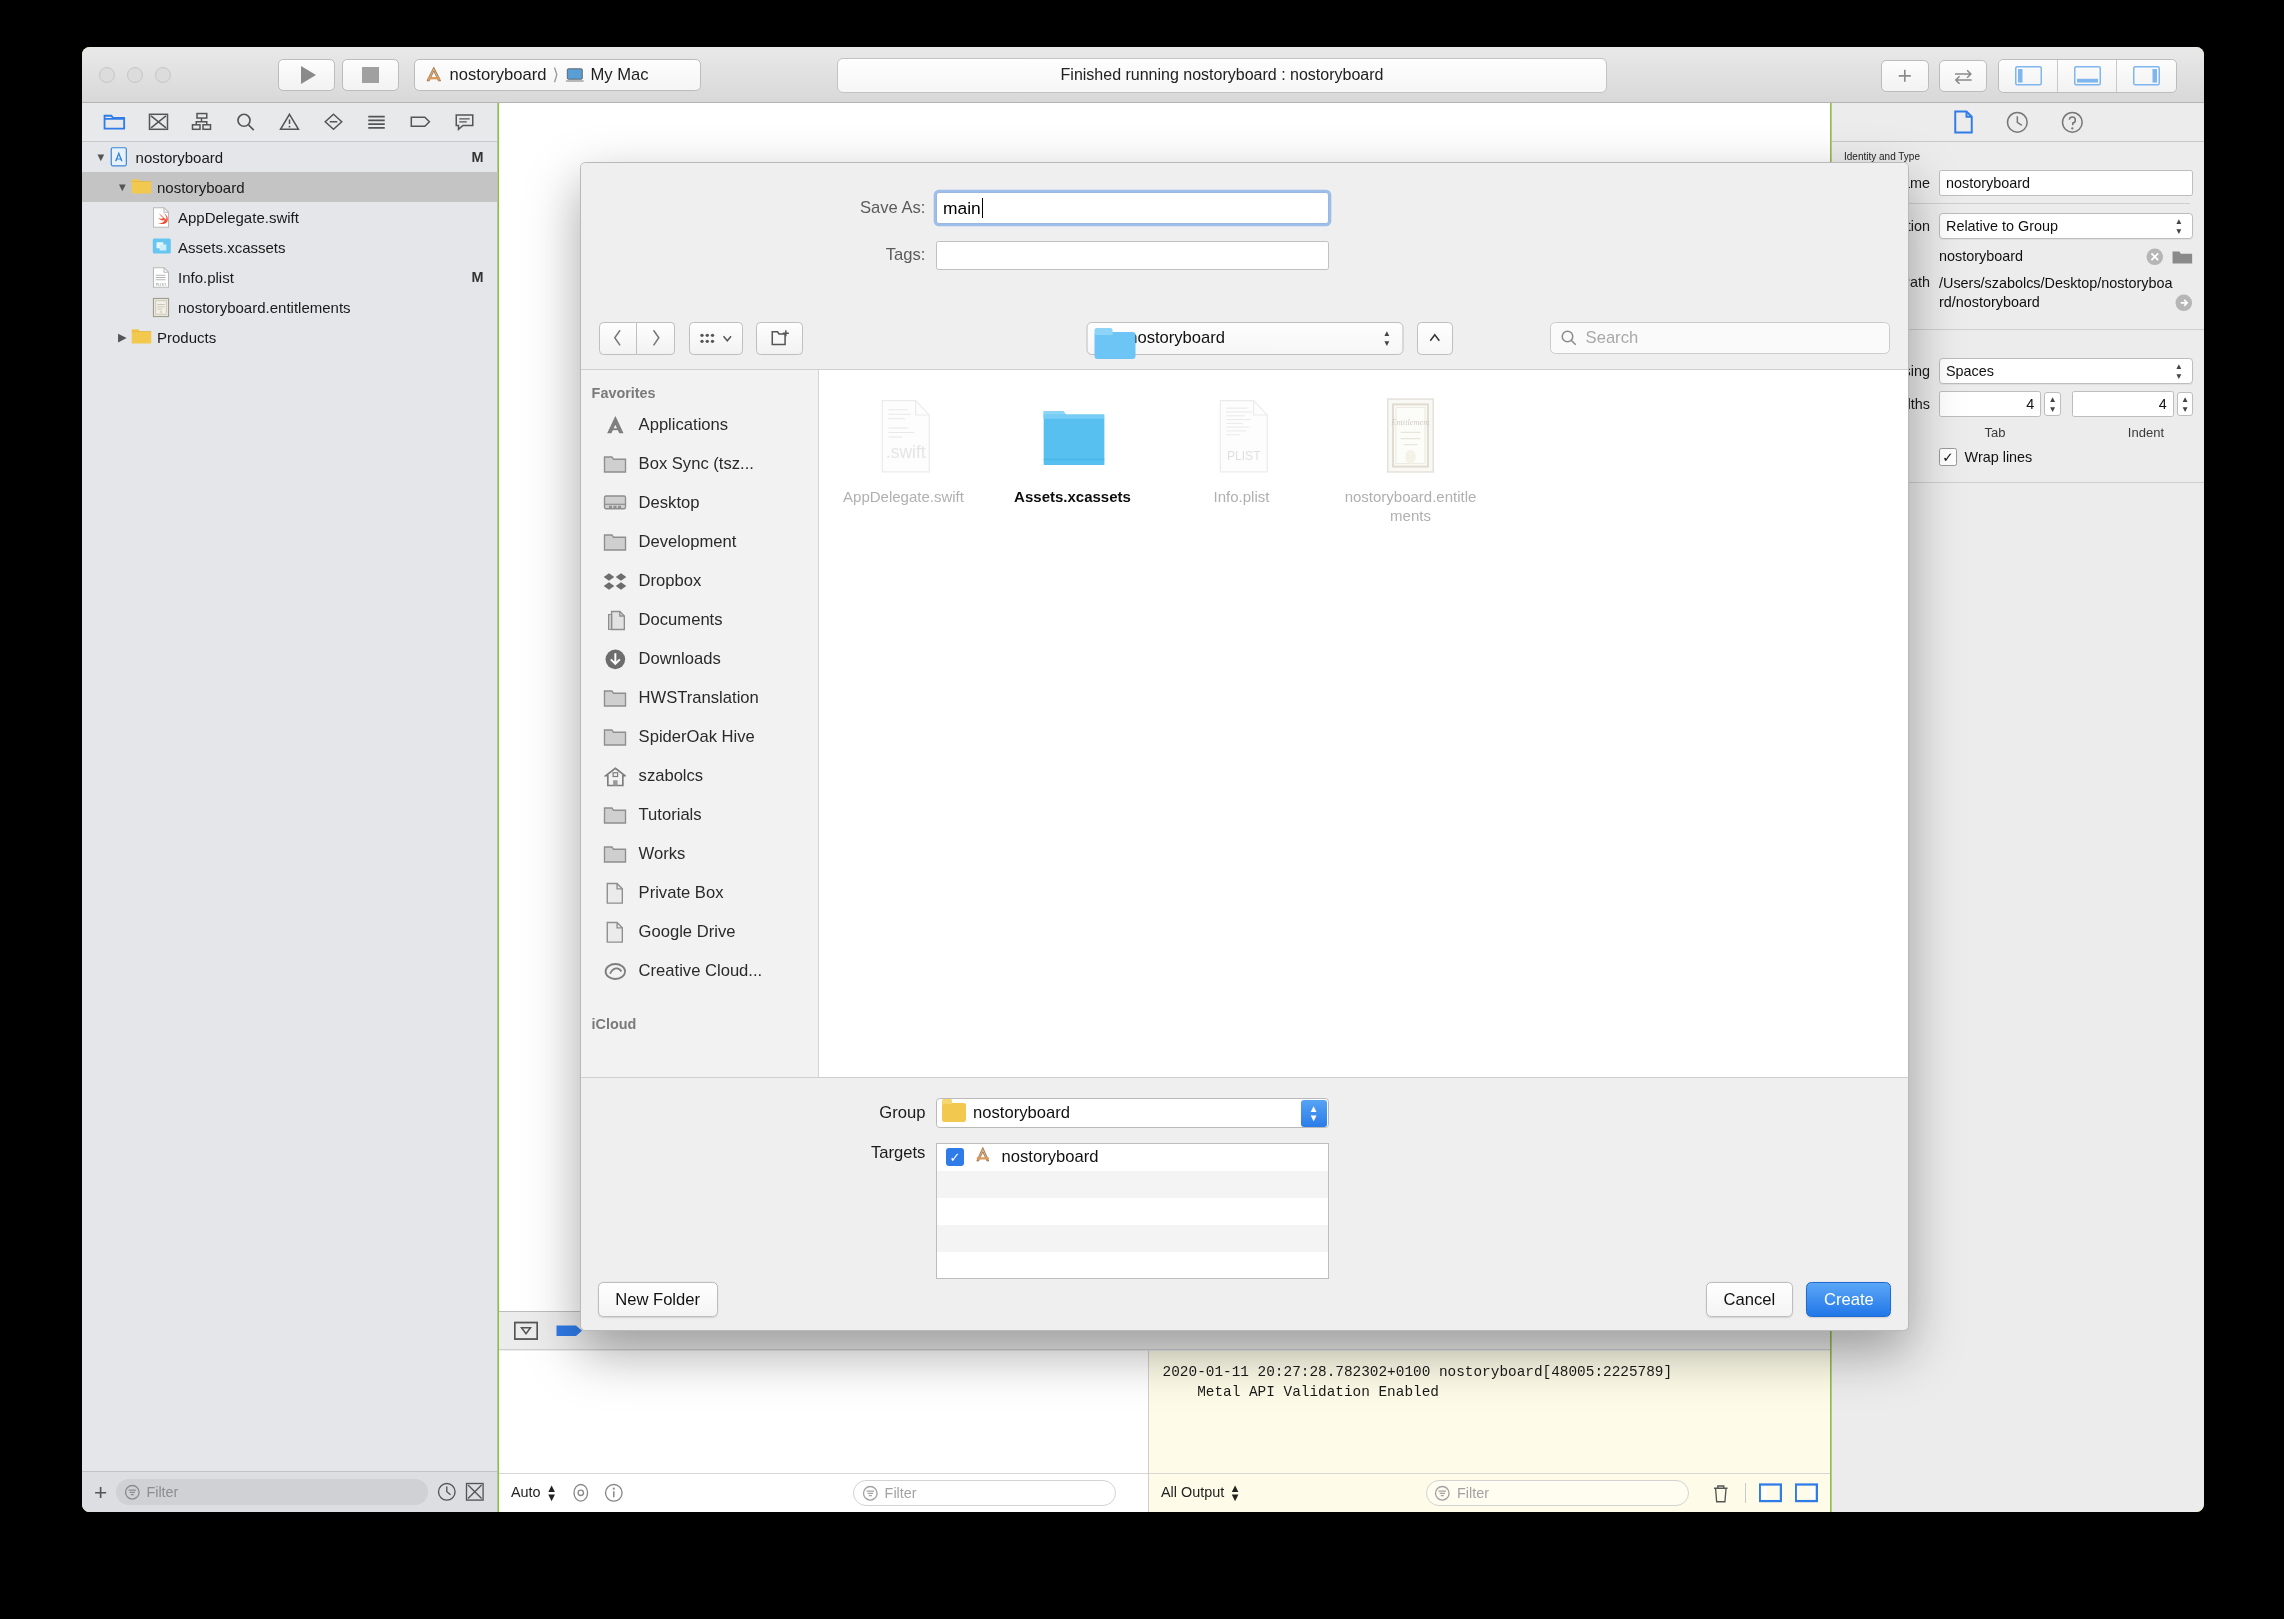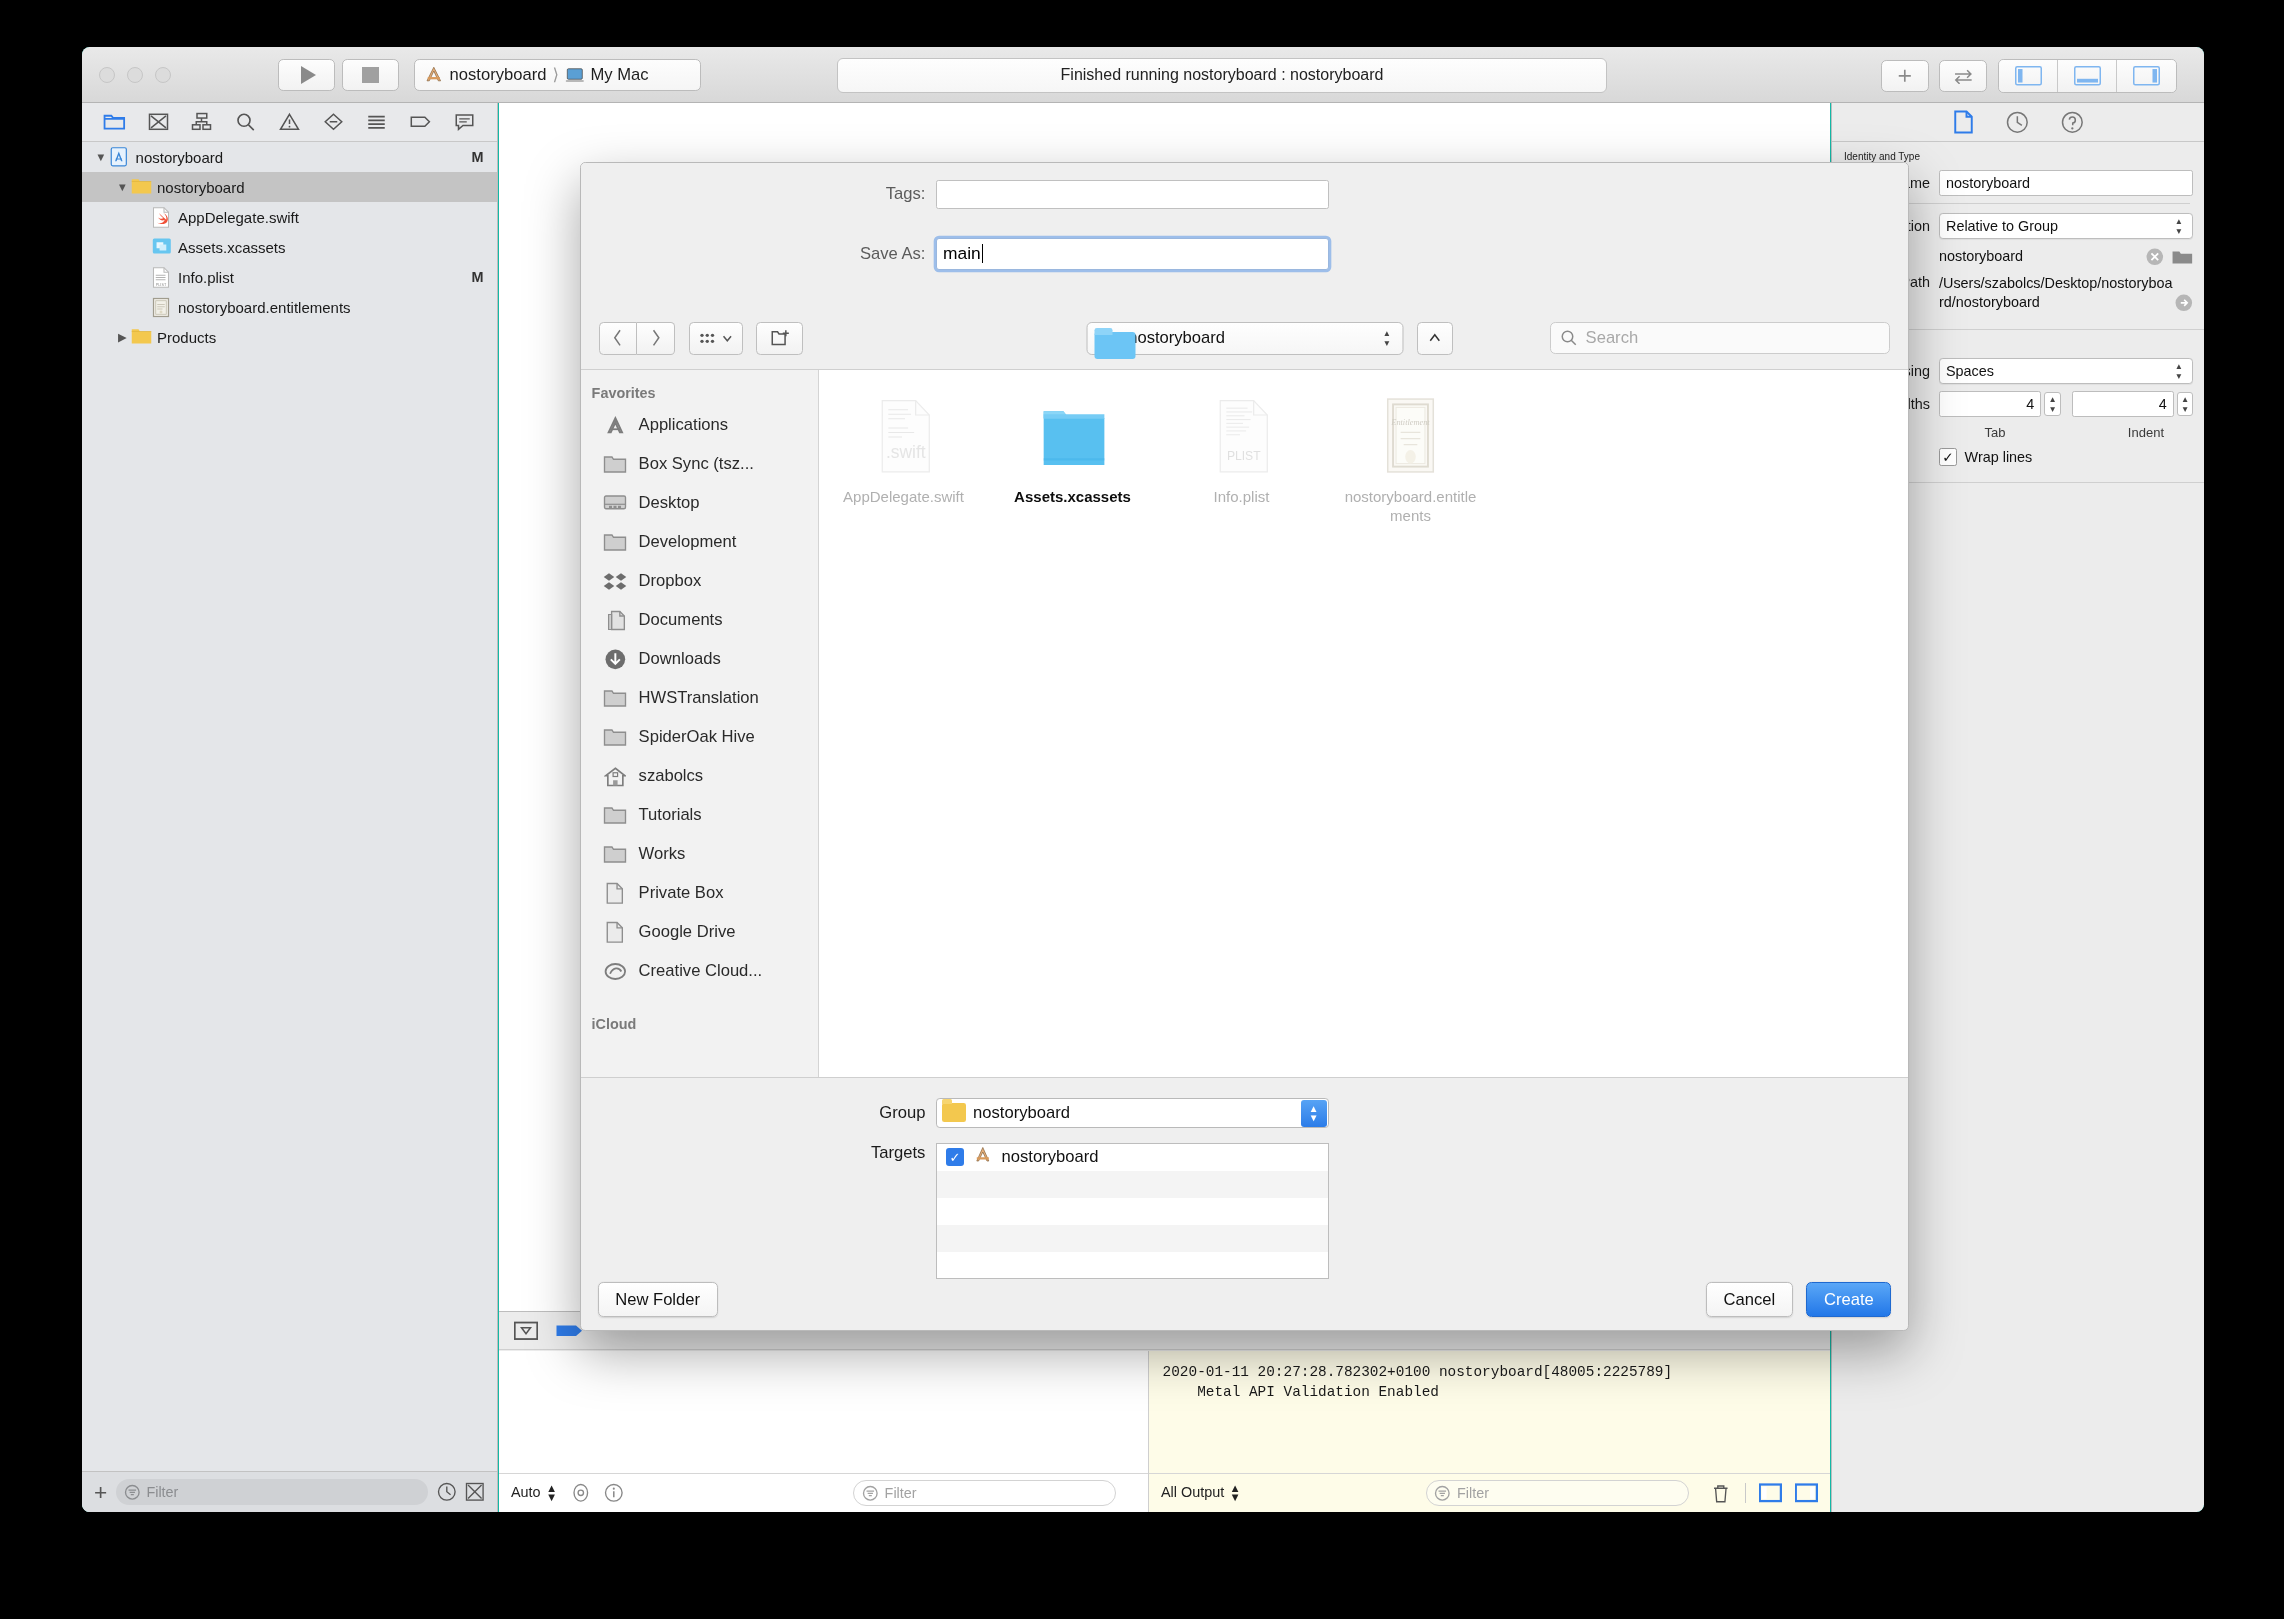--- a/index.html
+++ b/index.html
@@ -8,21 +8,21 @@
     background: #000;
     font-family: "Liberation Sans", sans-serif;
     overflow: hidden;
   }
 
   
   #window {
     position: absolute;
     left: 82px; top: 47px;
     width: 2122px; height: 1465px;
-    background: #14b8a6;
+    background: #84cc16;
     border-radius: 7.6px;
     box-shadow: 0 10.6px 45px rgba(0,0,0,0.55);
     overflow: hidden;
   }
 
   
   #titlebar {
     position: absolute; left:0; top:0; width:100%; height:56px;
     background: linear-gradient(#e9e9e9,#d8d8d8);
     border-bottom: 0.8px solid #b4b4b4;
@@ -645,30 +645,30 @@
           <span style="width:18px;height:18px;border:0.8px solid #9a9a9a;background:#fff;border-radius:2.3px;display:flex;align-items:center;justify-content:center;font-size:13.6px;color:#111;">✓</span>
           <span style="font-size:14.4px;color:#111">Wrap lines</span>
         </div>
       </div>
     </div>
   </div>
 
   <div id="sheet">
 
     <div id="sheet-head">
-      <div class="sheet-row" style="padding-top:16.6px">
-        <div class="sheet-label">Tags:</div>
-        <div id="tags-field"></div>
-      </div>
       <div class="sheet-row" style="padding-top:29px">
         <div class="sheet-label">Save As:</div>
         <div id="saveas-field">
           <span>main</span>
             <span class="caret"></span>
         </div>
+      </div>
+      <div class="sheet-row" style="padding-top:16.6px">
+        <div class="sheet-label">Tags:</div>
+        <div id="tags-field"></div>
       </div>
     </div>
 
     <div id="sheet-nav">
       <div class="nv-btn nv-left">
         <svg width="13.6" height="19.6" viewBox="0 0 18 26">
           <path d="M12 3 L5 13 L12 23" fill="none" stroke="#777" stroke-width="2"></path>
         </svg>
       </div>
       <div class="nv-btn nv-right">

